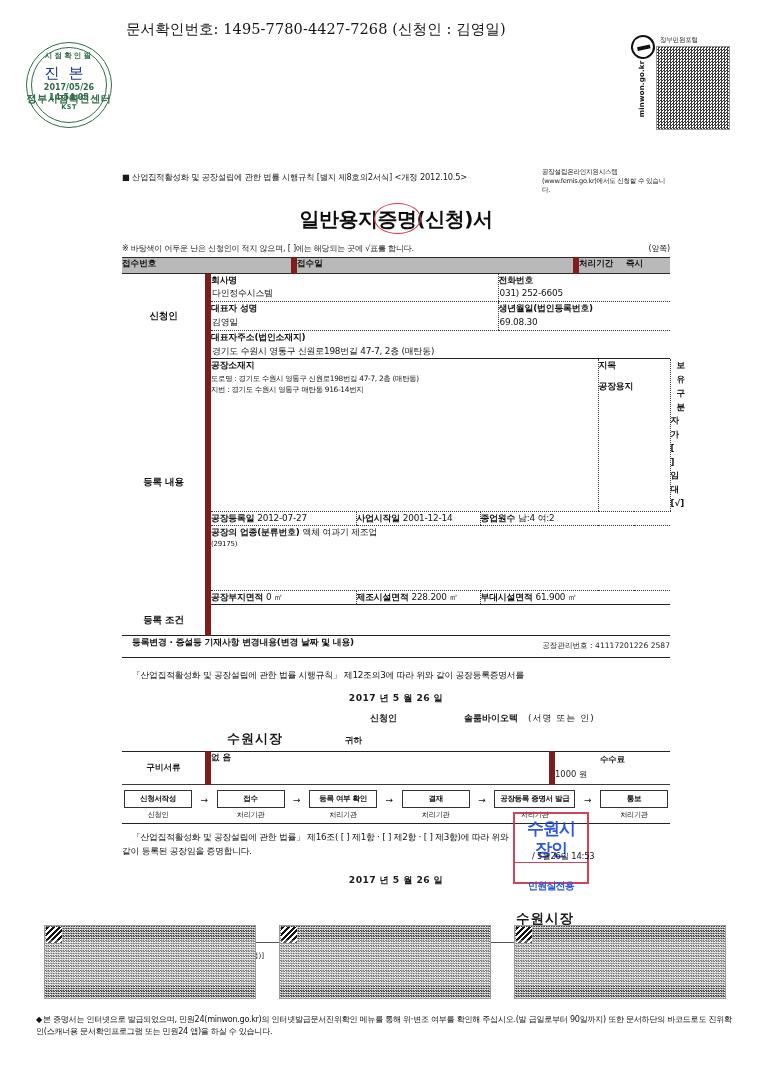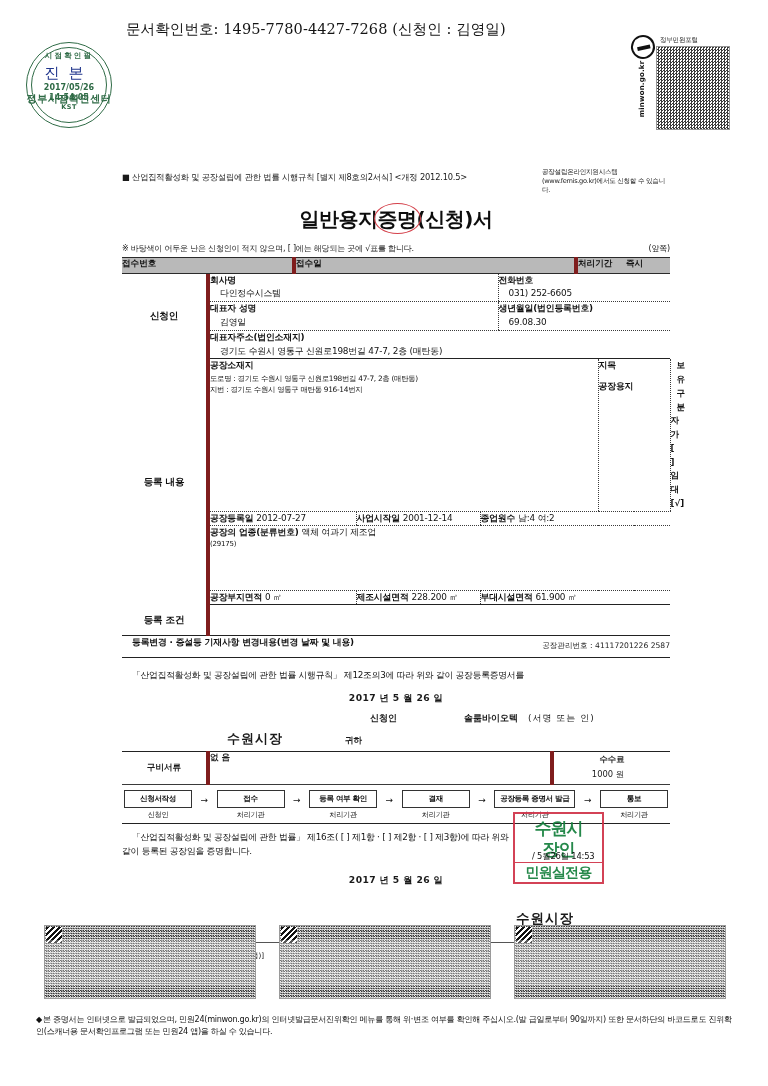--- a/index.html
+++ b/index.html
@@ -234,21 +234,21 @@
   .hdr-band td {
     background: #b9b9b9;
     border-top: 1.6px solid #2a2a2a;
     border-bottom: 1.1px solid #2a2a2a;
     font-size: 8.6px;
     font-weight: bold;
     padding: 4px 0 4px 6px;
     color: #111;
     height: 15px;
   }
-  .vline-solid { border-left: 4px solid #7f1d1d; }
+  .vline-solid { border-left: 6px solid #7f1d1d; }
   .vline-dot { border-left: 1.1px dotted #3a3a3a; }
   .hline-dot { border-bottom: 1.1px dotted #3a3a3a; }
   .hline-solid { border-bottom: 1px solid #3a3a3a; }
   .hline-thick { border-bottom: 1.7px solid #222; }
 
   .lbl-cell {
     text-align: center;
     font-size: 9.6px;
     font-weight: bold;
     color: #111;
@@ -262,21 +262,21 @@
     color: #111;
     letter-spacing: -0.2px;
   }
   .field .k {
     font-weight: bold;
     display: block;
   }
   .field .v {
     display: block;
     font-weight: normal;
-    padding-left: 10px;
+    padding-left: 1px;
   }
   .field-inline {
     padding: 4px 0 4px 7px;
     font-size: 8.9px;
     font-weight: bold;
     color: #111;
     letter-spacing: -0.2px;
     line-height: 1.5;
   }
   .field-inline .v { font-weight: normal; }
@@ -349,21 +349,21 @@
   .fee-tab td { padding: 0; vertical-align: top; }
   .fee-label {
     text-align: center;
     font-size: 8.6px;
     font-weight: bold;
     padding: 8px 0;
     vertical-align: middle !important;
   }
   .fee-none { font-size: 8.6px; font-weight: bold; padding: 6px 0 0 7px; }
   .fee-title { text-align: center; font-size: 8.4px; font-weight: bold; padding: 2px 0 0 0; }
-  .fee-amt { text-align: center; font-size: 8.4px; padding: 4px 8px 4px 0; }
+  .fee-amt { text-align: left; font-size: 8.4px; padding: 4px 8px 4px 0; }
 
   .proc-band {
     background: #b9b9b9;
     border-top: 1px solid #2a2a2a;
     border-bottom: 1px solid #2a2a2a;
     text-align: center;
     font-size: 8.4px;
     font-weight: bold;
     padding: 2.5px 0;
     color: #111;
@@ -431,39 +431,39 @@
     font-size: 13.5px;
     font-weight: bold;
     letter-spacing: 1px;
   }
 
   
   .red-seal {
     position: absolute;
     left: 513px;
     top: 812px;
-    width: 91px;
+    width: 76px;
     height: 72px;
     border: 2.4px solid #d0344a;
     box-sizing: border-box;
-    color: #15803d;
+    color: #1d4ed8;
     font-weight: bold;
     text-align: center;
     opacity: 0.93;
     z-index: 5;
     background: rgba(255,255,255,0.03);
   }
   .red-seal .l1 { font-size: 17px; letter-spacing: -1px; margin-top: 3px; }
   .red-seal .l2 { font-size: 17px; letter-spacing: -1px; margin-top: -2px; }
   .red-seal .l3 {
-    font-size: 14px;
+    font-size: 10px;
     letter-spacing: -0.8px;
     margin-top: 1px;
     border-top: 1.5px solid #d0344a;
-    padding-top: 1px;
+    padding-top: 16px;
   }
   .seal-datetime {
     position: absolute;
     left: 532px;
     top: 851px;
     font-size: 8.4px;
     color: #111;
     font-weight: normal;
     z-index: 6;
     letter-spacing: -0.2px;

